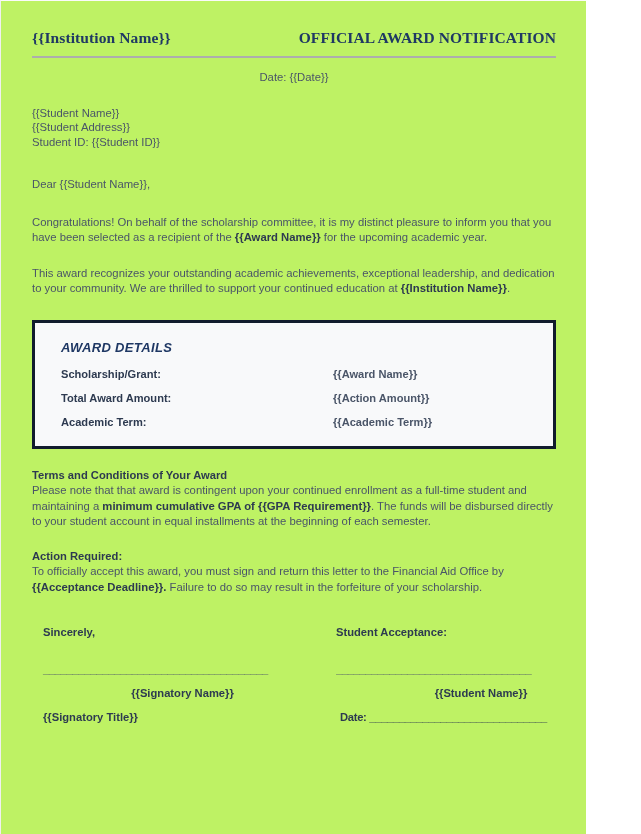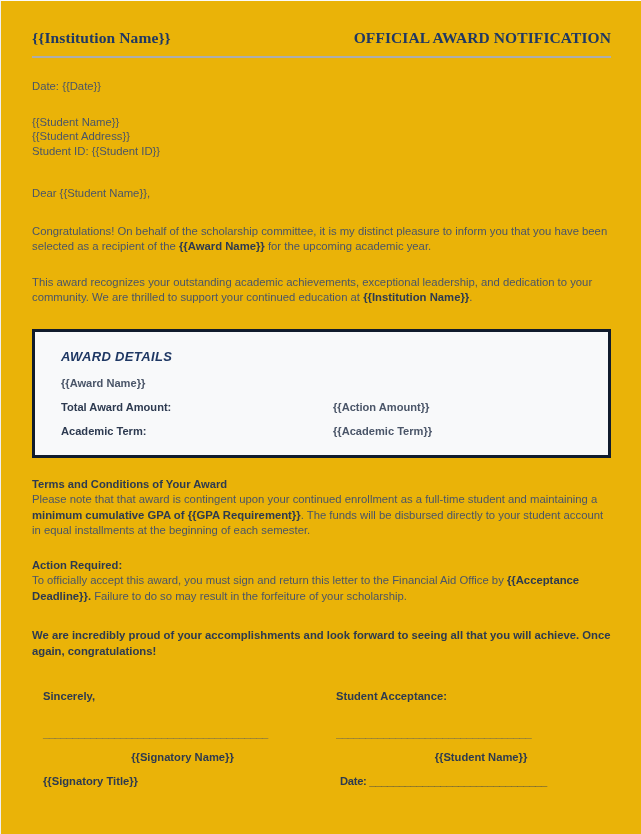--- a/index.html
+++ b/index.html
@@ -10,24 +10,24 @@
   body {
     width: 641px;
     height: 834px;
     font-family: "Liberation Sans", sans-serif;
     color: #4a5568;
     overflow: hidden;
   }
 
   .page {
     position: relative;
-    width: 641px;
+    width: 586px;
     height: 834px;
     box-sizing: border-box;
-    background: #eab308;
+    background: #bef264;
     border-left: 1px solid #f0f0f0;
     border-top: 1px solid #fafafa;
     padding: 28px 30px 0 31px;
   }
 
   
   .letterhead {
     display: flex;
     align-items: baseline;
     justify-content: space-between;
@@ -54,21 +54,22 @@
     font-size: 11.3px;
     line-height: 15.5px;
     color: #4a5568;
   }
   .strong {
     font-weight: bold;
     color: #2d3a50;
   }
 
   .date-line {
-    margin-top: 21px;
+    margin-top: 12px;
+    text-align: center;
   }
 
   .recipient-block {
     margin-top: 20px;
   }
   .recipient-block div {
     line-height: 14.6px;
   }
 
   .salutation {
@@ -228,20 +229,21 @@
   </div>
 
   <div class="body-text para tight">
     <span>This award recognizes your outstanding academic achievements, exceptional leadership, and dedication to your community. We are thrilled to support your continued education at </span><span class="strong">{{Institution Name}}</span><span>.</span>
   </div>
 
   <div class="award-box">
     <div class="award-box-title">AWARD DETAILS</div>
     <div class="award-rows">
       <div class="award-row">
+        <div class="award-label">Scholarship/Grant:</div>
         <div class="award-value">{{Award Name}}</div>
       </div>
       <div class="award-row">
         <div class="award-label">Total Award Amount:</div>
         <div class="award-value">{{Action Amount}}</div>
       </div>
       <div class="award-row">
         <div class="award-label">Academic Term:</div>
         <div class="award-value">{{Academic Term}}</div>
       </div>
@@ -255,21 +257,20 @@
     </div>
   </div>
 
   <div class="section">
     <div class="section-heading">Action Required:</div>
     <div class="section-body">
       <span>To officially accept this award, you must sign and return this letter to the Financial Aid Office by </span><span class="strong">{{Acceptance Deadline}}.</span><span> Failure to do so may result in the forfeiture of your scholarship.</span>
     </div>
   </div>
 
-  <div class="closing-statement">We are incredibly proud of your accomplishments and look forward to seeing all that you will achieve. Once again, congratulations!</div>
 
   <div class="signature-area">
 
     <div class="sig-col left">
       <div class="sig-heading">Sincerely,</div>
       <div class="sig-rule">______________________________________</div>
       <div class="sig-name">{{Signatory Name}}</div>
       <div class="sig-title">{{Signatory Title}}</div>
     </div>
 

